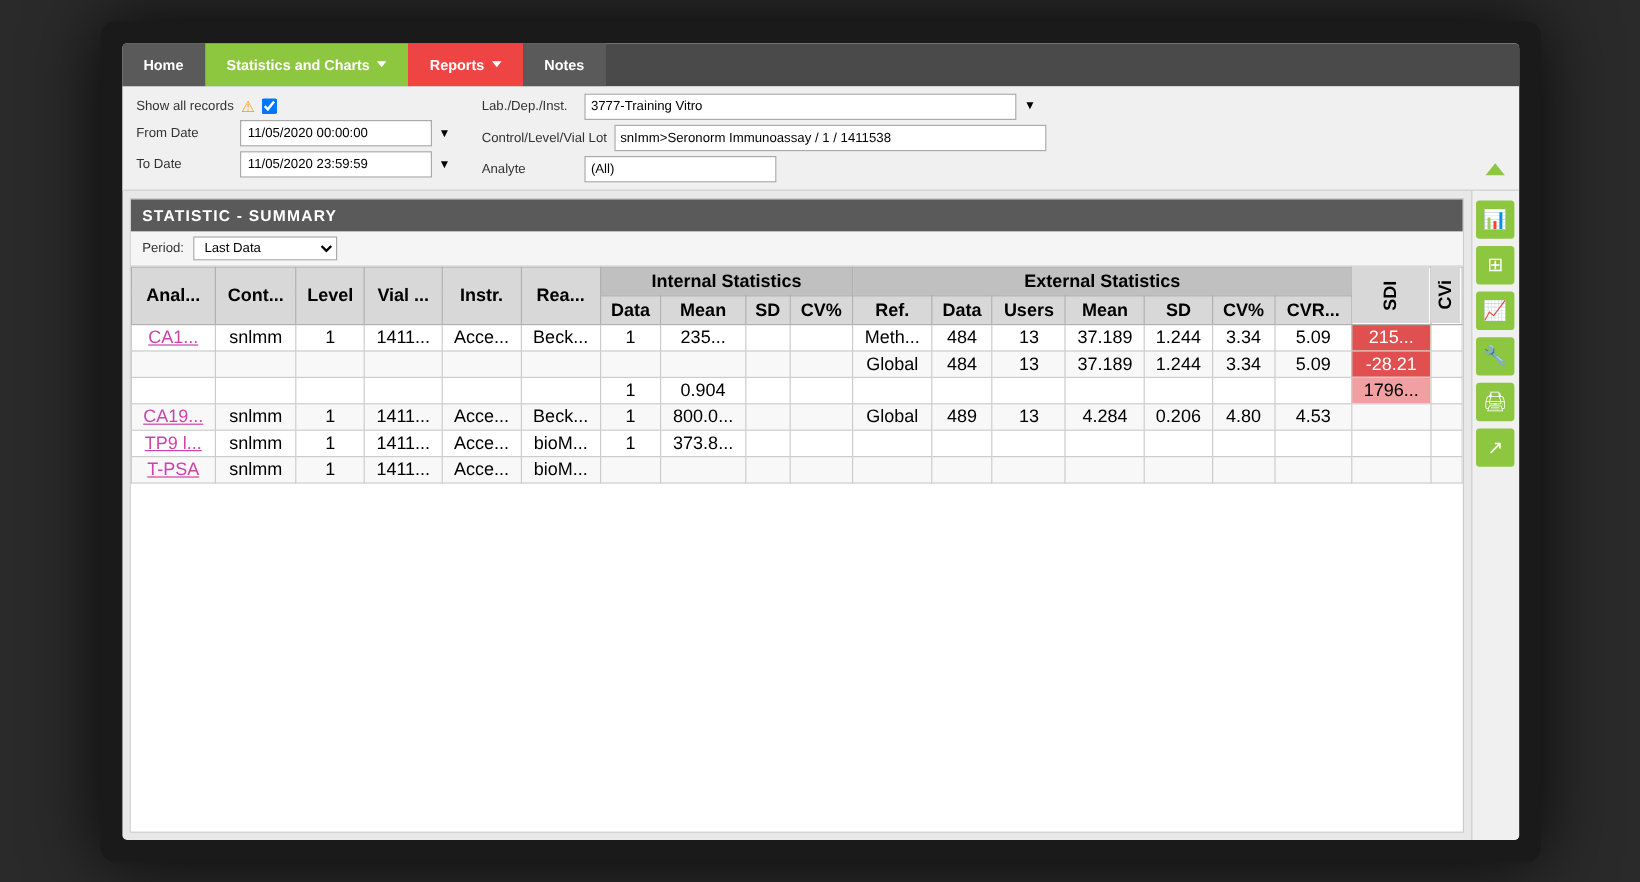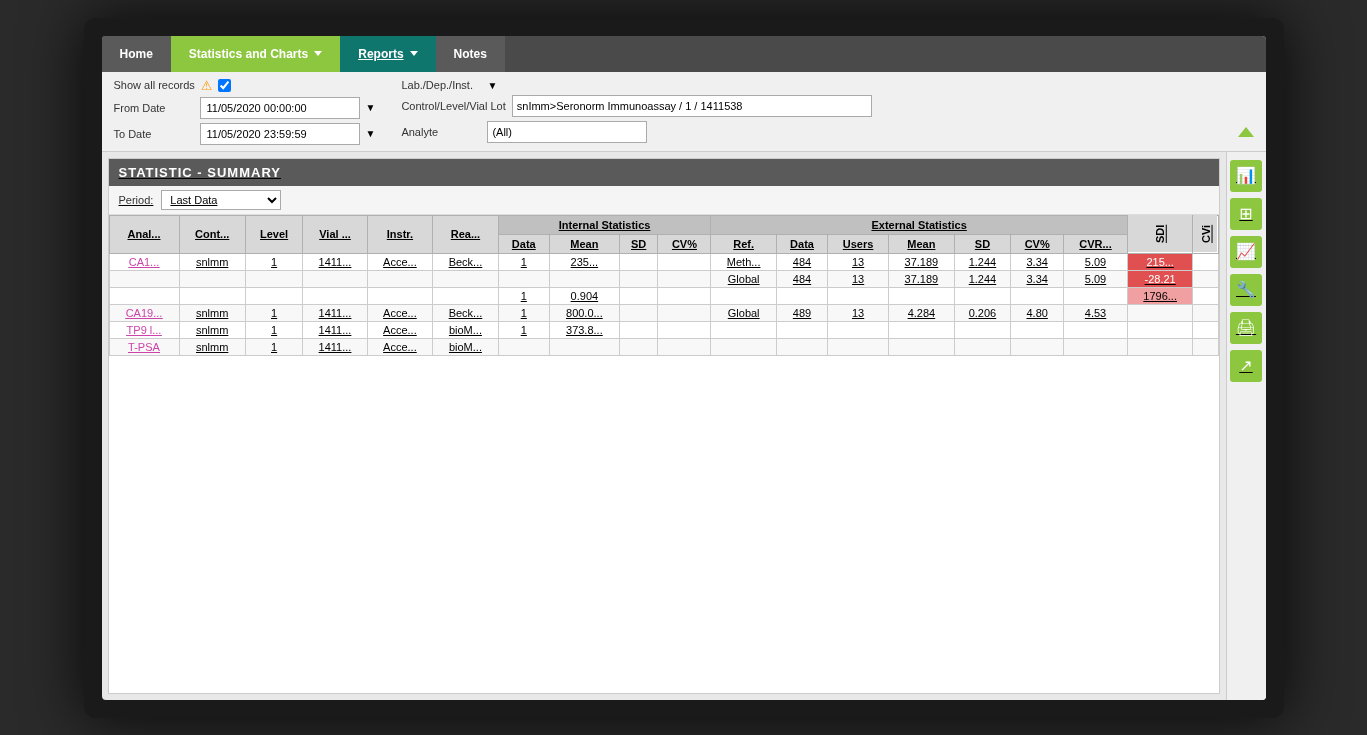--- a/index.html
+++ b/index.html
@@ -64,22 +64,21 @@
       background: #5a5a5a;
       color: #fff;
     }
 
     .nav-item.stats-charts {
       background: #8dc63f;
       color: #fff;
     }
 
     .nav-item.reports {
-      background: #0f766e;
-      text-decoration: underline;
+      background: #ef4444;
     }
 
     .nav-item.notes {
       background: #5a5a5a;
     }
 
     .nav-dropdown-arrow {
       width: 0;
       height: 0;
       border-left: 4px solid transparent;
@@ -164,21 +163,20 @@
       display: inline-block;
       cursor: pointer;
       margin-left: auto;
     }
 
     
     .main-content {
       display: flex;
       flex: 1;
       overflow: hidden;
-      text-decoration: underline;
     }
 
     
     .table-area {
       flex: 1;
       background: #fff;
       display: flex;
       flex-direction: column;
       overflow: hidden;
       margin: 6px;
@@ -218,21 +216,21 @@
 
     
     .data-table-container {
       flex: 1;
       overflow: auto;
     }
 
     .data-table {
       width: 100%;
       border-collapse: collapse;
-      font-size: 11px;
+      font-size: 15px;
     }
 
     .data-table th {
       background: #d8d8d8;
       border: 1px solid #b0b0b0;
       padding: 3px 5px;
       text-align: center;
       font-weight: bold;
       white-space: nowrap;
     }
@@ -351,20 +349,21 @@
         <div class="filter-row">
           <span class="filter-label">To Date</span>
           <input type="text" class="filter-input" value="11/05/2020 23:59:59" style="">
           <span style="cursor:pointer;font-size:10px;">▼</span>
         </div>
       </div>
 
       <div class="filter-right">
         <div class="filter-row">
           <span class="filter-label">Lab./Dep./Inst.</span>
+          <input type="text" class="filter-select" value="3777-Training Vitro" style="">
           <span style="cursor:pointer;font-size:10px;">▼</span>
         </div>
         <div class="filter-row">
           <span class="filter-label">Control/Level/Vial Lot</span>
           <input type="text" class="filter-select" value="snImm&gt;Seronorm Immunoassay / 1 / 1411538" style="">
         </div>
         <div class="filter-row">
           <span class="filter-label">Analyte</span>
           <input type="text" class="filter-select filter-select-small" value="(All)" style="">
           <div class="collapse-arrow"></div>

